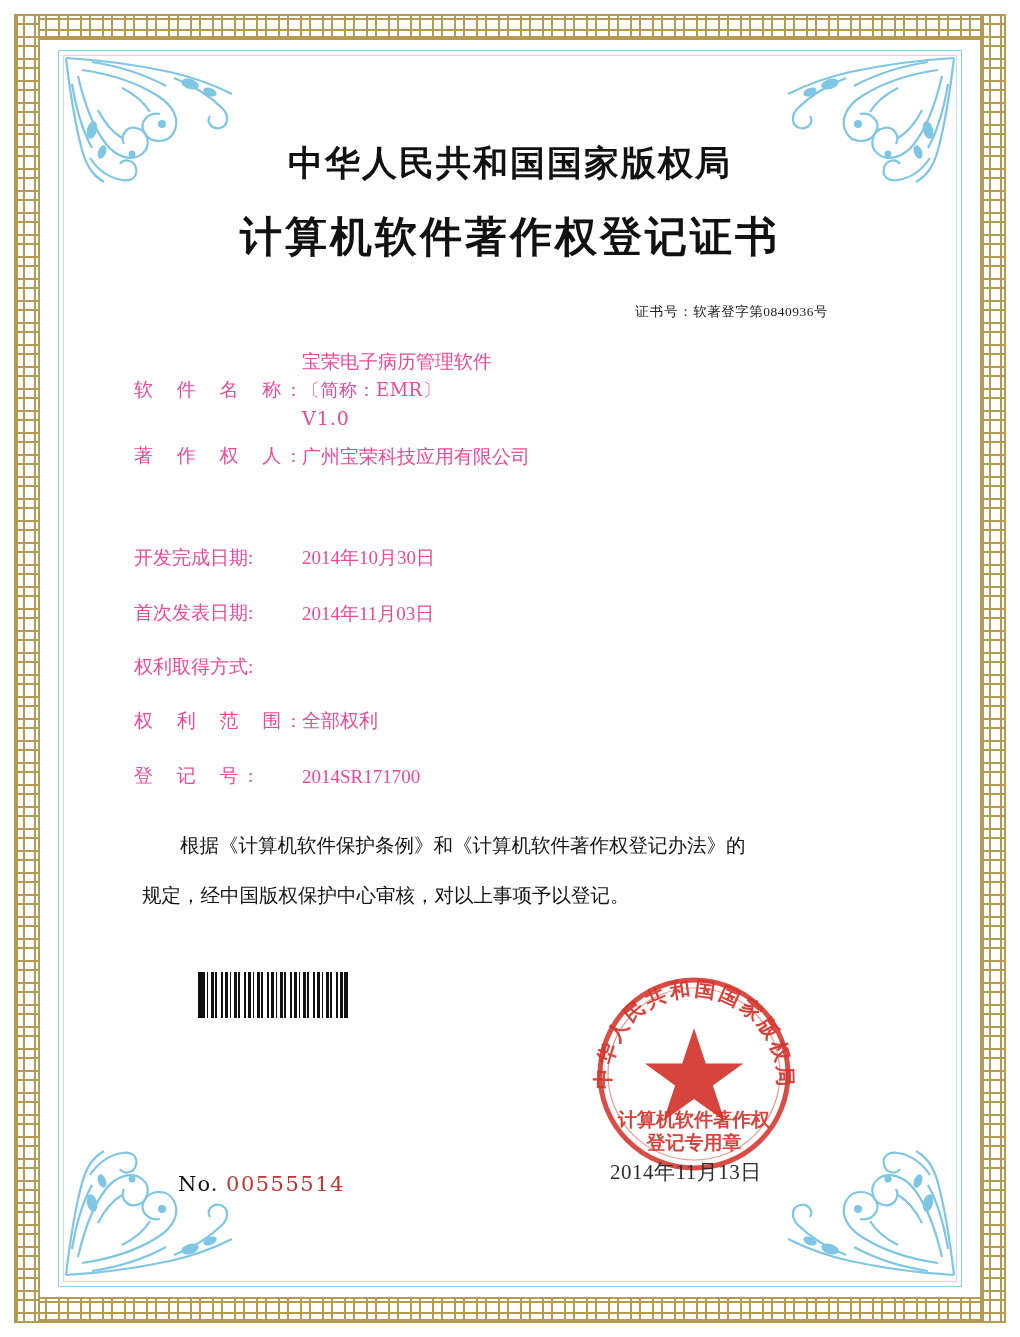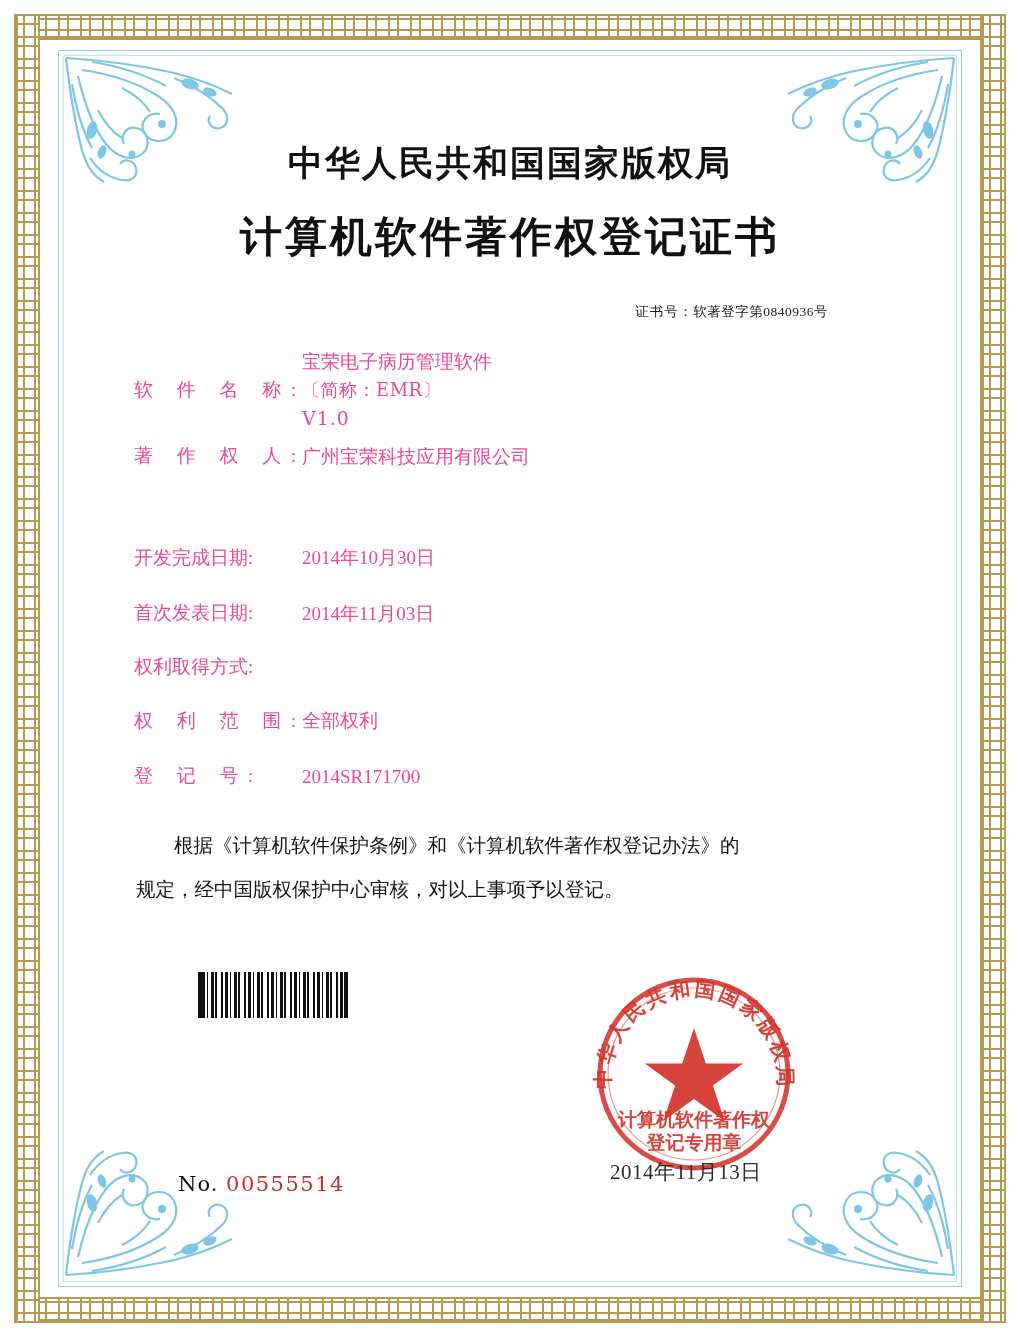--- a/index.html
+++ b/index.html
@@ -174,21 +174,21 @@
   .field-row.spaced { margin-bottom: 26px; }
 
   .statement {
     margin-top: 34px;
     padding-left: 34px;
     padding-right: 10px;
     font-size: 19.5px;
     line-height: 2.15;
     color: #141414;
   }
-  .statement p { margin: 2px; }
+  .statement p { margin: 8px; }
   .statement .indent { text-indent: 38px; }
 
   
   .barcode {
     position: absolute;
     left: 198px;
     top: 972px;
     width: 150px;
     height: 46px;
     background-image:

